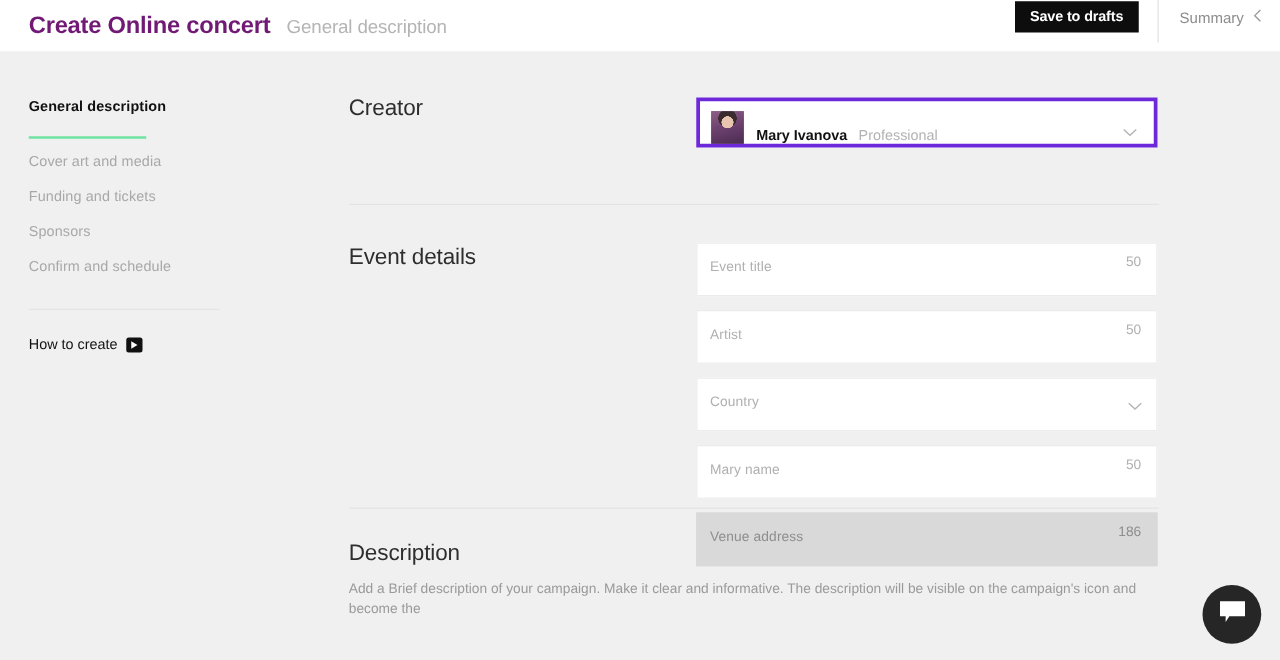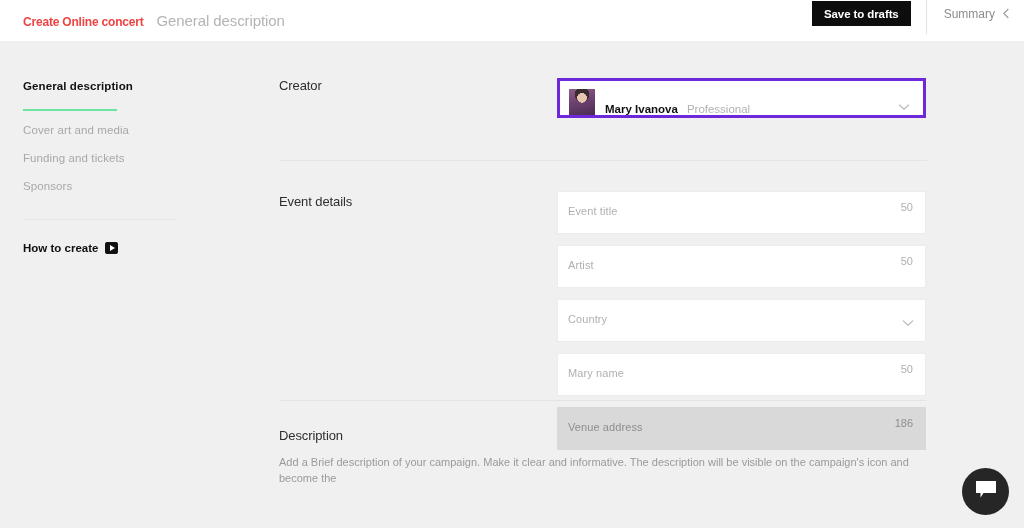--- a/index.html
+++ b/index.html
@@ -14,21 +14,21 @@
   .page { position: relative; width: 1024px; height: 528px; }
 
   
   .header {
     position: absolute; left: 0; top: 0;
     width: 1024px; height: 41px;
     background: #ffffff;
     display: flex; align-items: center;
   }
   .header-left { display: flex; align-items: baseline; padding-left: 23px; }
-  .app-title { font-size: 12px; font-weight: bold; letter-spacing: -0.2px; color: #ef4444; }
+  .app-title { font-size: 19px; font-weight: bold; letter-spacing: -0.2px; color: #701a75; }
   .app-subtitle { font-size: 15px; color: #b4b4b4; margin-left: 13px; letter-spacing: -0.1px; }
   .header-right {
     position: absolute; right: 0; top: 0; height: 27px;
     display: flex; align-items: center;
   }
   .save-btn {
     background: #0d0d0d; color: #fff;
     font-size: 11.5px; font-weight: bold;
     border: none; height: 25px; padding: 0 12px;
     font-family: "Liberation Sans", sans-serif;
@@ -48,37 +48,37 @@
   .nav-item {
     font-size: 11.5px; color: #a8a8a8;
     margin-bottom: 12px; display: inline-block; cursor: pointer;
     letter-spacing: 0.1px;
   }
   .nav-row { display: block; }
   .nav-item.active { color: #111; font-weight: bold; padding-bottom: 4px; }
   .nav-underline { height: 2px; background: #6ee3a0; width: 94px; margin-top: 1px; }
   .side-divider { width: 153px; height: 1px; background: #e4e4e4; margin: 15px 0 0 23px; }
   .howto { display: flex; align-items: center; gap: 7px; margin: 22px 0 0 23px; cursor: pointer; }
-  .howto-label { font-size: 11.5px; font-weight: bold; color: #111; }
+  .howto-label { font-size: 11.5px; font-weight: normal; color: #111; }
   .play-btn {
     width: 13px; height: 12px; background: #111; border-radius: 2px;
     display: flex; align-items: center; justify-content: center;
   }
   .play-tri {
     width: 0; height: 0;
     border-left: 5px solid #fff;
     border-top: 3.5px solid transparent;
     border-bottom: 3.5px solid transparent;
     margin-left: 1px;
   }
 
   
   .main { position: absolute; left: 250px; top: 41px; width: 774px; height: 487px; }
   .section { position: relative; padding-left: 29px; }
-  .section-title { font-size: 13px; color: #2e2e2e; letter-spacing: -0.1px; }
+  .section-title { font-size: 18px; color: #2e2e2e; letter-spacing: -0.1px; }
   .row-divider { height: 1px; background: #e4e4e4; margin: 0 0 0 29px; width: 648px; }
 
   .field-col { position: absolute; left: 307px; width: 369px; }
 
   .card {
     background: #fff; border: 3px solid #6d28d9;
     height: 40px; display: flex; align-items: flex-end;
     padding: 0 13px 0 9px; cursor: pointer;
   }
   .avatar {
@@ -160,20 +160,23 @@
       </div>
 
       <div class="nav-row">
         <span class="nav-item">Funding and tickets</span>
       </div>
 
       <div class="nav-row">
         <span class="nav-item">Sponsors</span>
       </div>
 
+      <div class="nav-row">
+        <span class="nav-item">Confirm and schedule</span>
+      </div>
     </div>
 
     <div class="side-divider"></div>
 
     <div class="howto">
       <span class="howto-label">How to create</span>
       <span class="play-btn">
           <span class="play-tri"></span>
         </span>
     </div>

